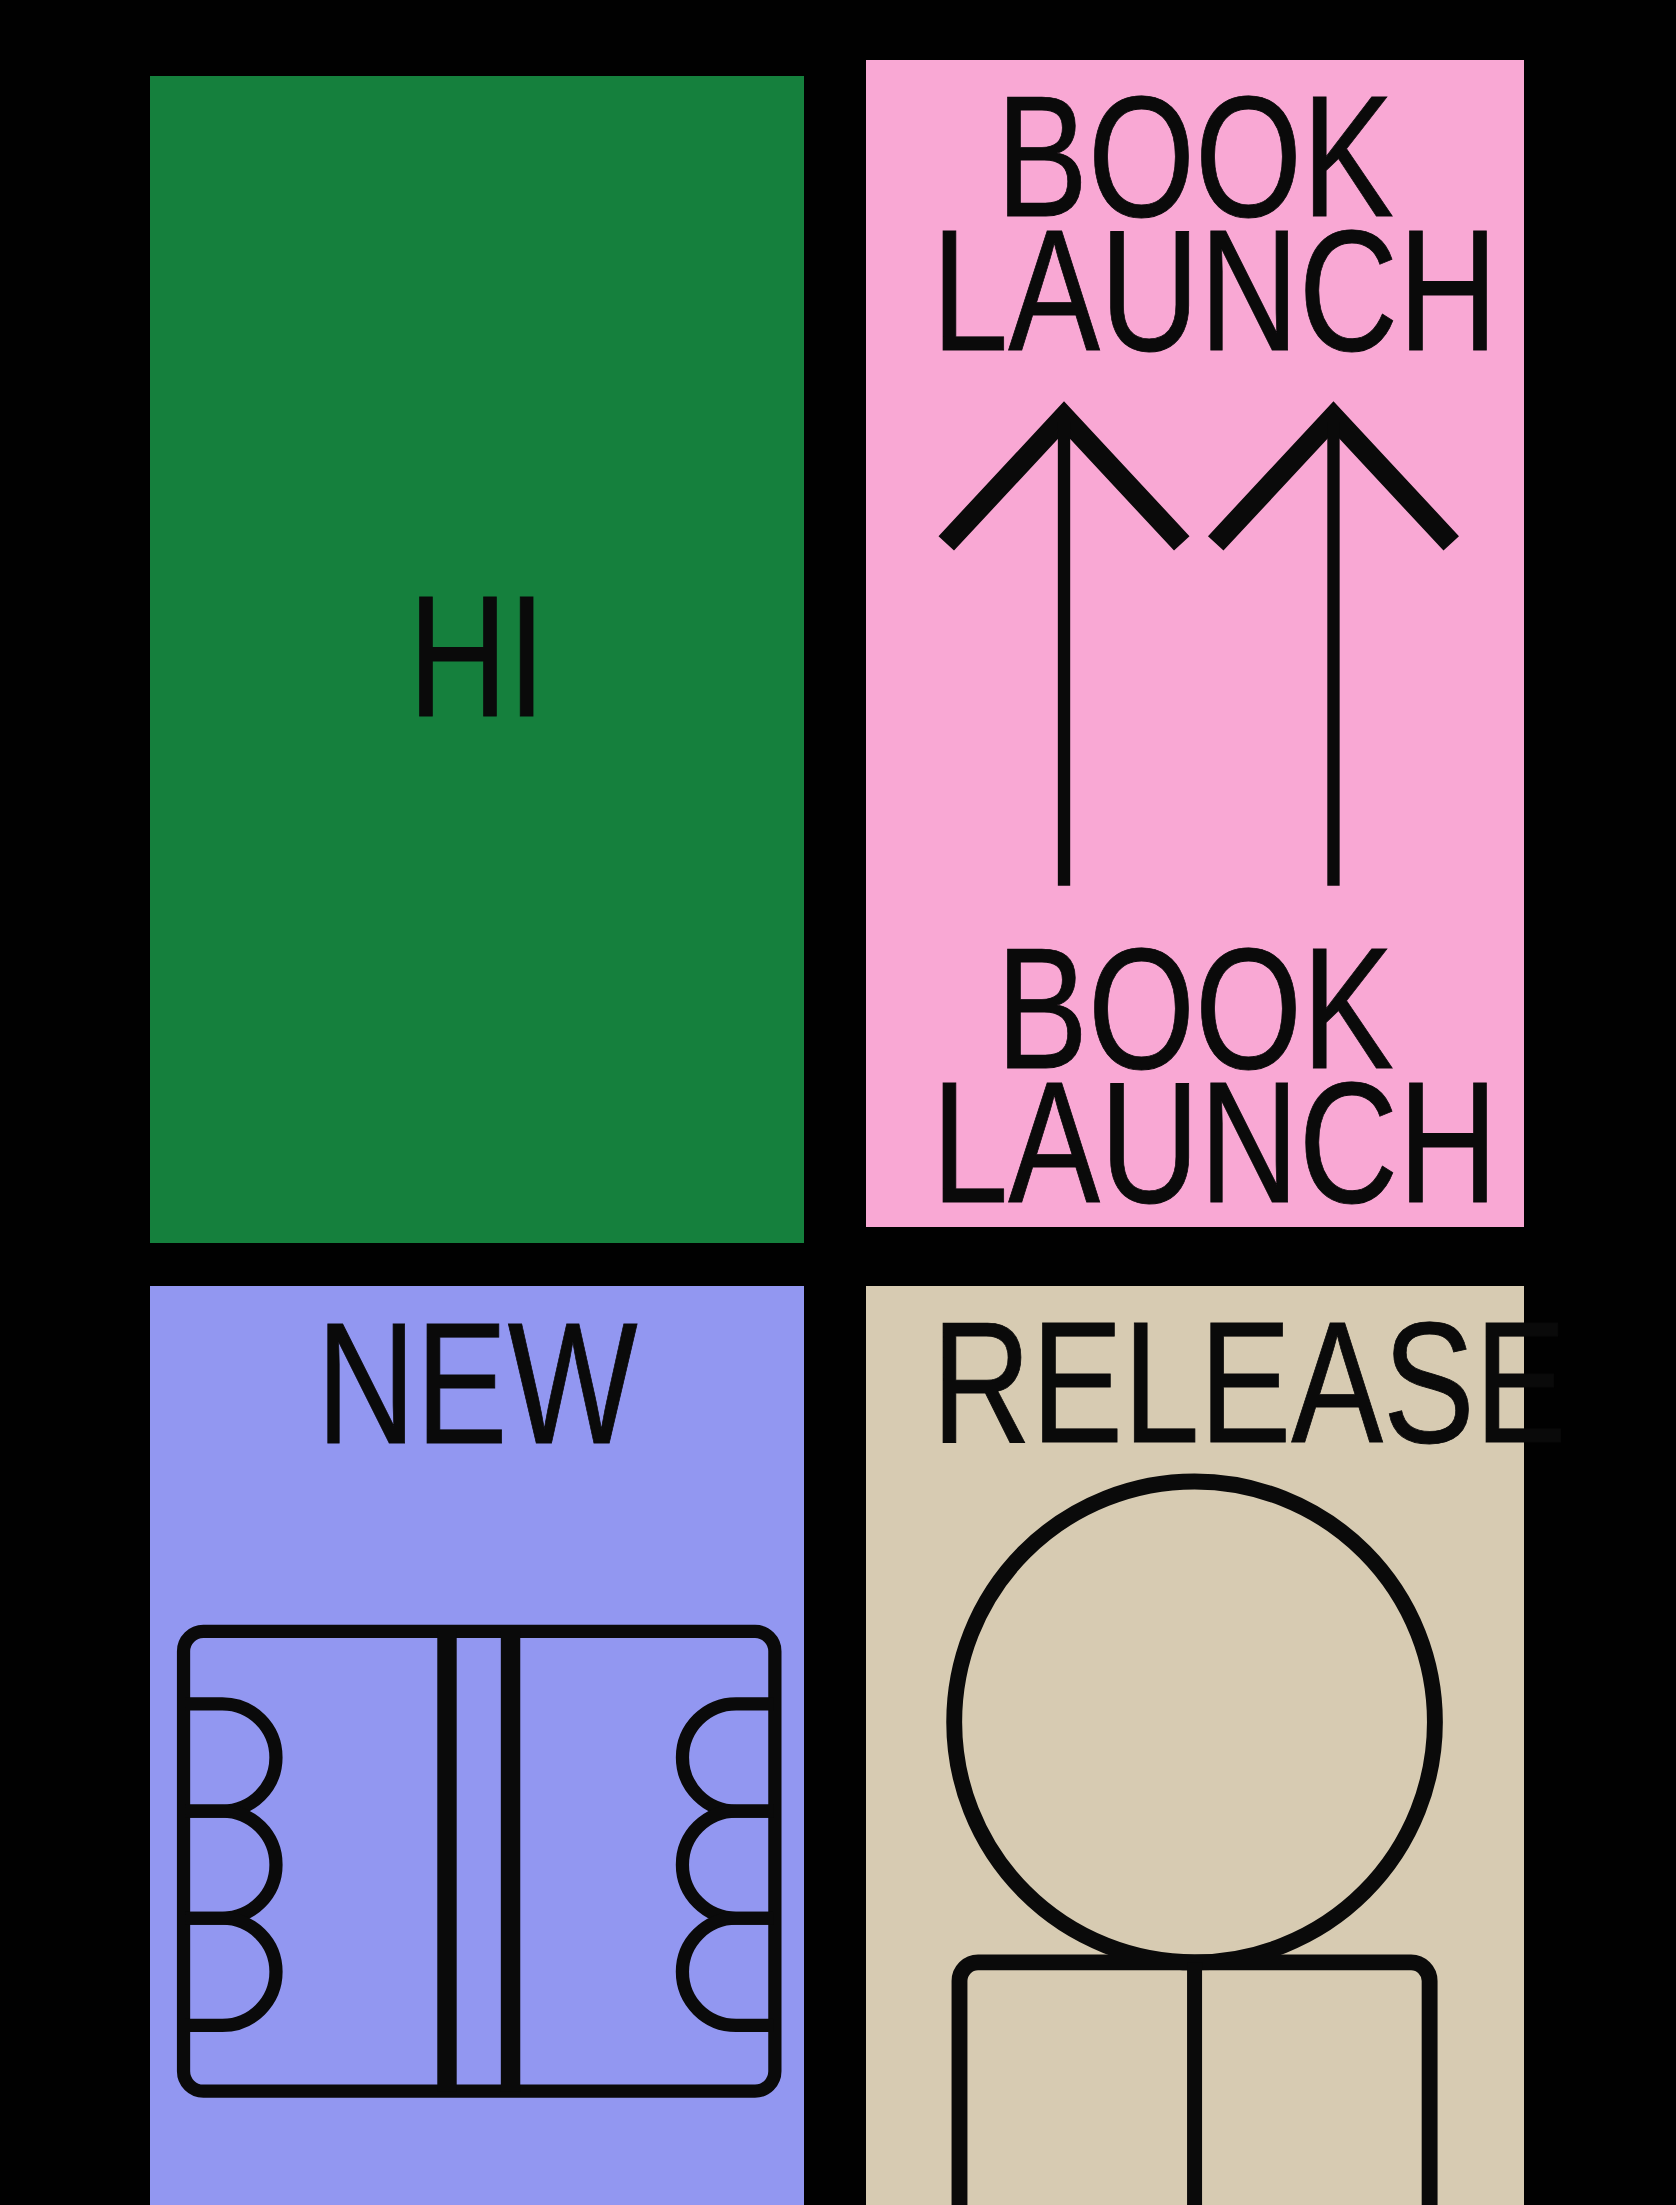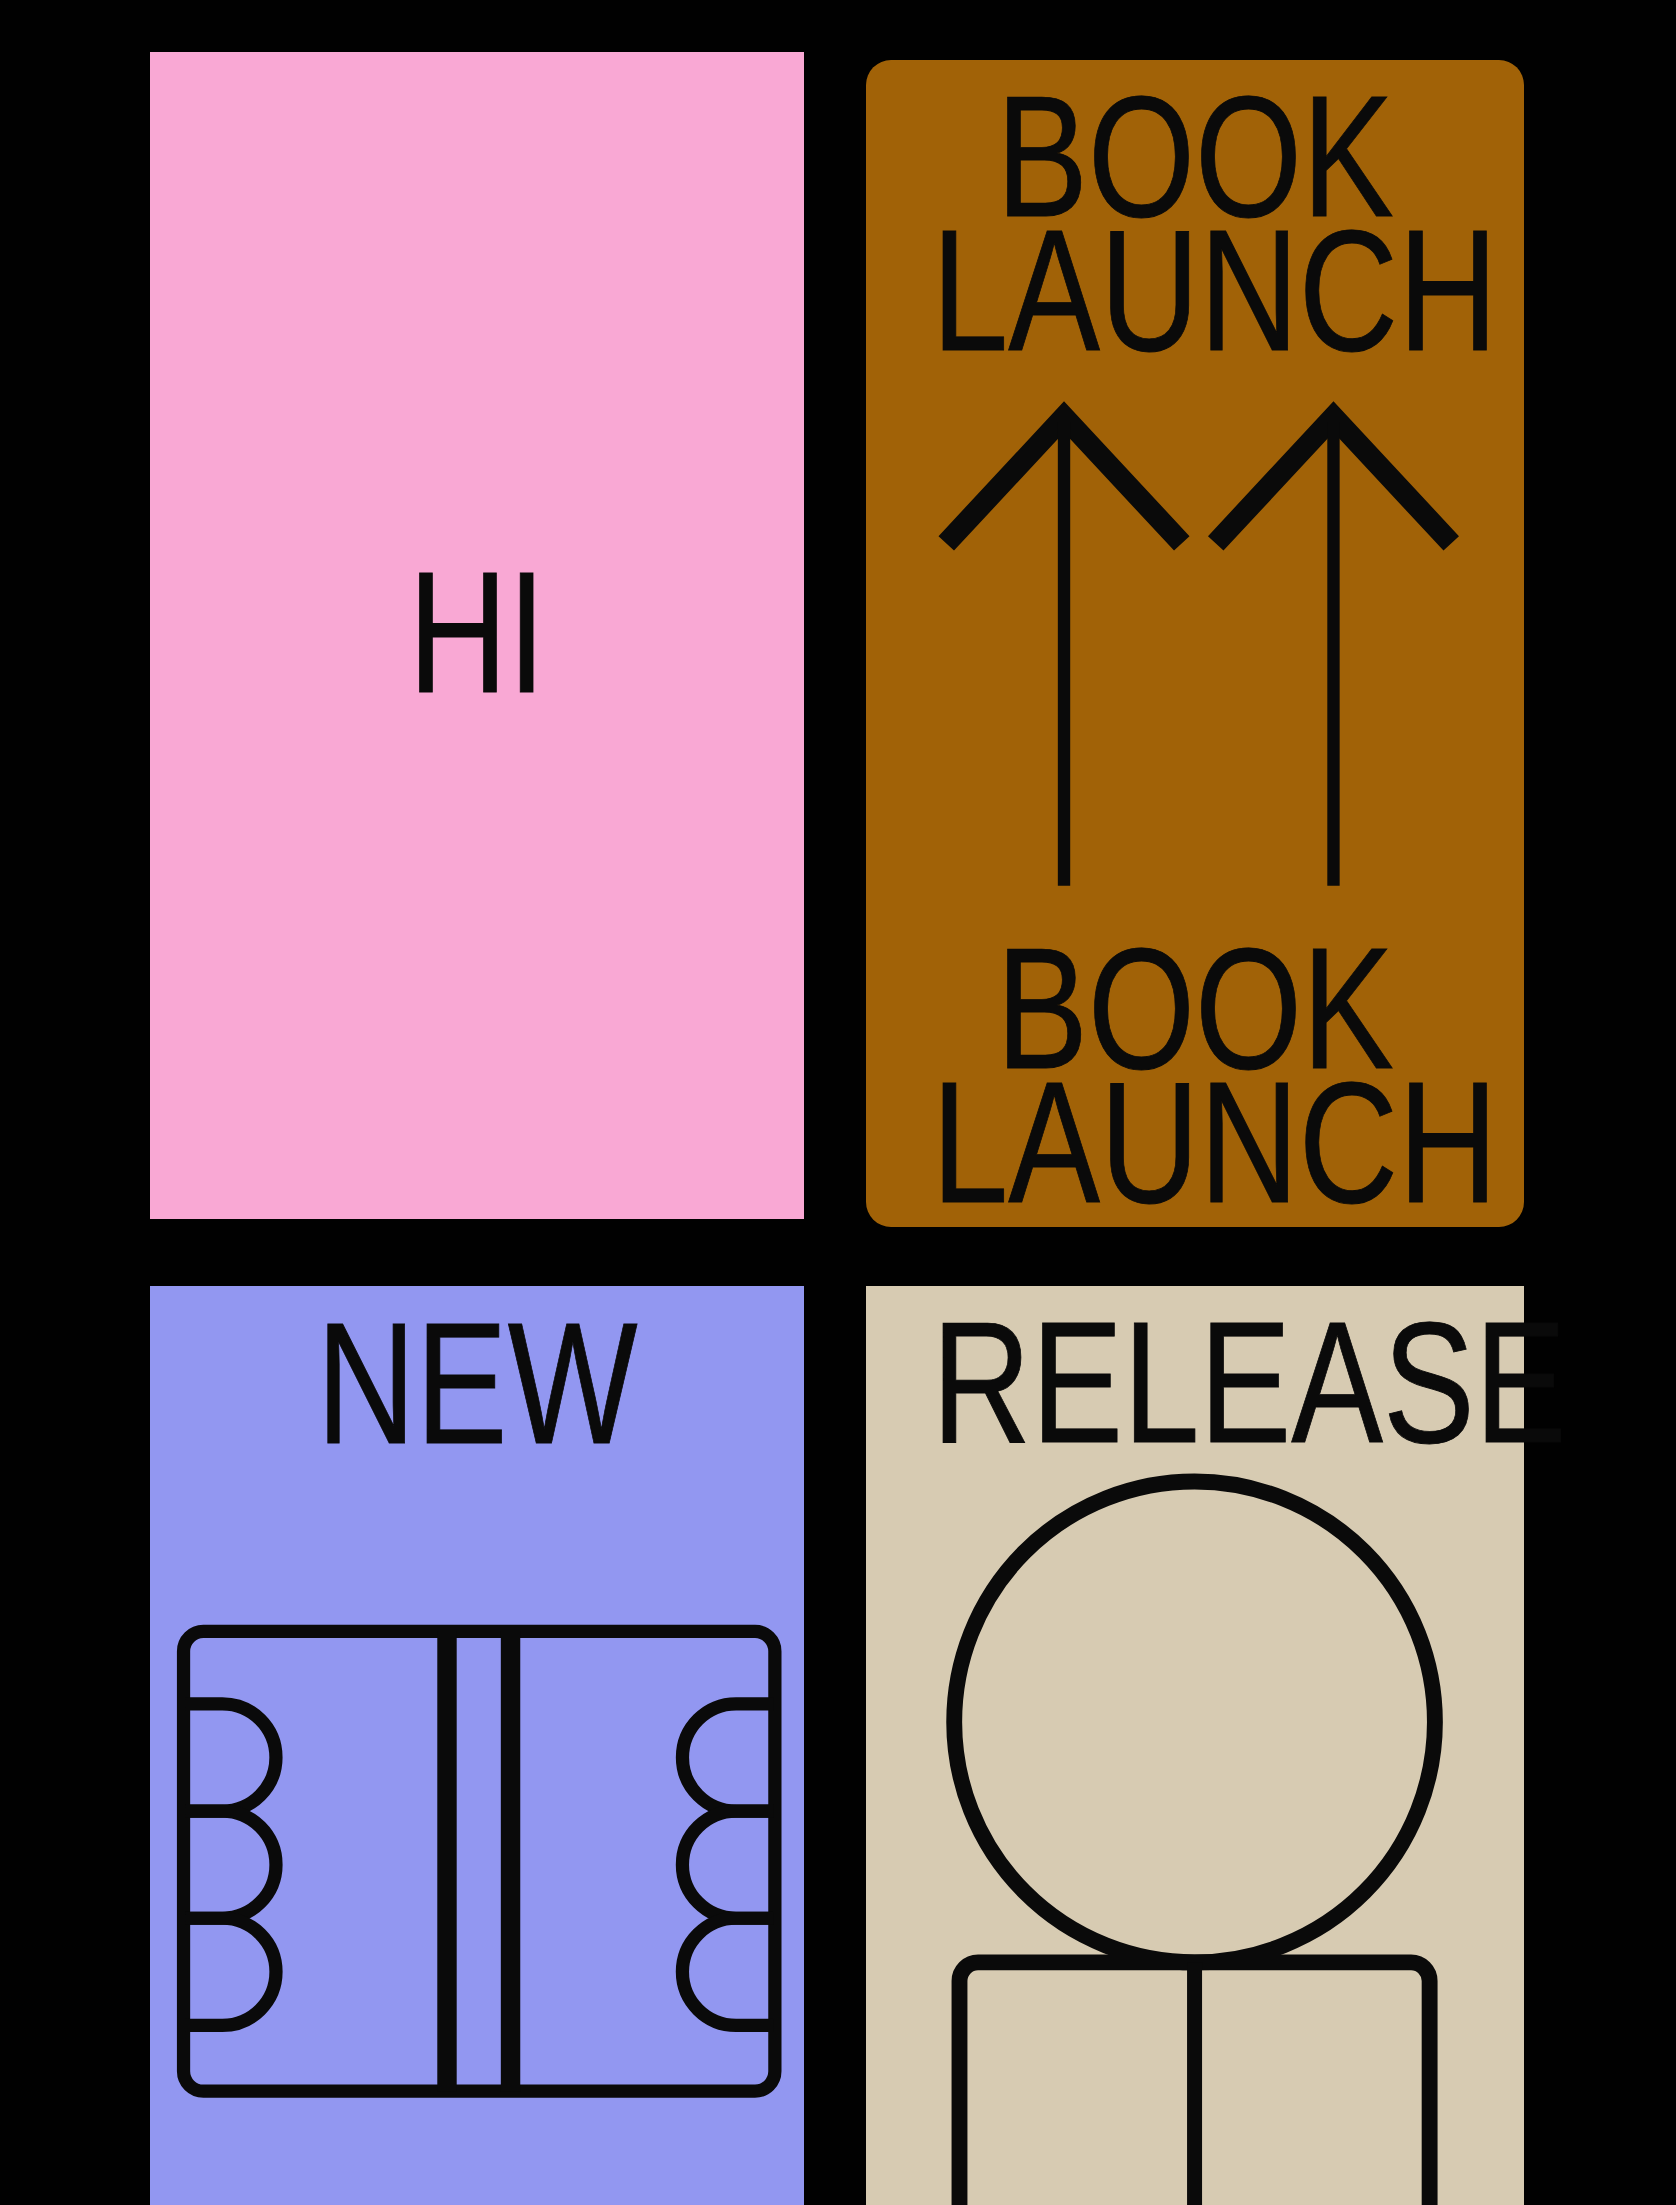--- a/index.html
+++ b/index.html
@@ -12,25 +12,25 @@
            color:#0a0a0a;-webkit-text-stroke:0.9px #0a0a0a;
            transform:scaleX(0.80);transform-origin:50% 50%;white-space:nowrap;}
   .icon-svg{position:absolute;left:0;top:0;width:100%;height:100%;display:block;}
   .icon-svg *{stroke:#0a0a0a;fill:none;}
 </style>
 </head>
 <body>
 
 <div id="canvas">
 
-  <div class="panel" style="left: 150px; top: 52px; width: 654px; height: 1167px; background: #f9a8d4;">
+  <div class="panel" style="left: 150px; top: 76px; width: 654px; height: 1167px; background: #15803d;">
     <div class="display" style="top:513px;">HI</div>
   </div>
 
-  <div class="panel" style="left: 866px; top: 60px; width: 658px; height: 1167px; background: #a16207; border-radius: 25px;">
+  <div class="panel" style="left: 866px; top: 60px; width: 658px; height: 1167px; background: #f9a8d4;">
     <div class="display" style="top:29px;">
       <div>BOOK</div>
       <div>LAUNCH</div>
     </div>
     <svg class="icon-svg" viewBox="0 0 1492 2646" preserveAspectRatio="none">
       <g>
         <path d="M182 1096 L449 809 L716 1096" stroke-width="48" stroke-linejoin="miter"></path>
         <line x1="449" y1="822" x2="449" y2="1872" stroke-width="28"></line>
       </g>
       <g>

